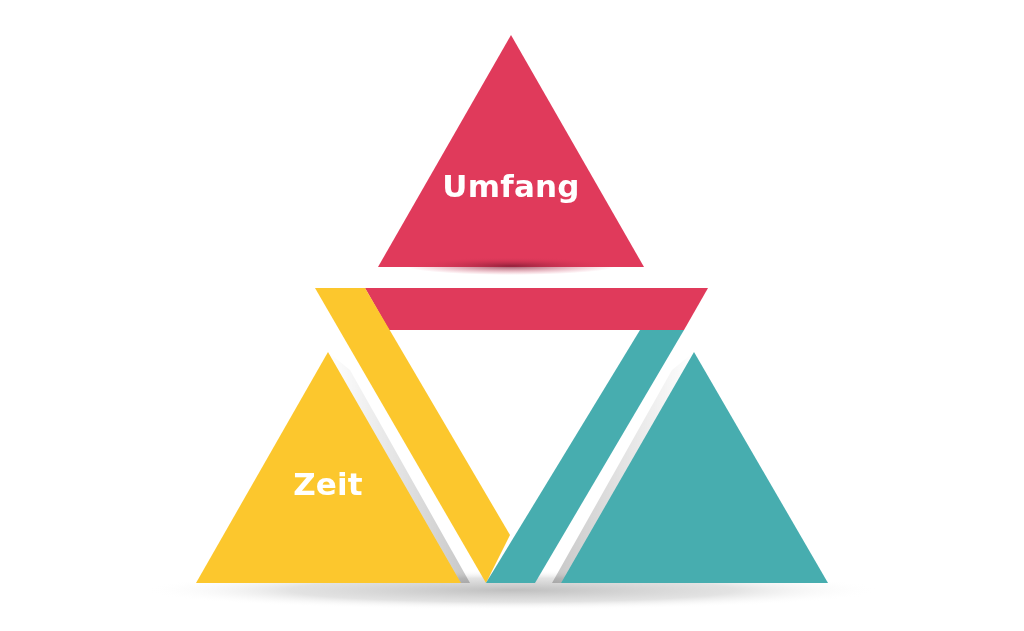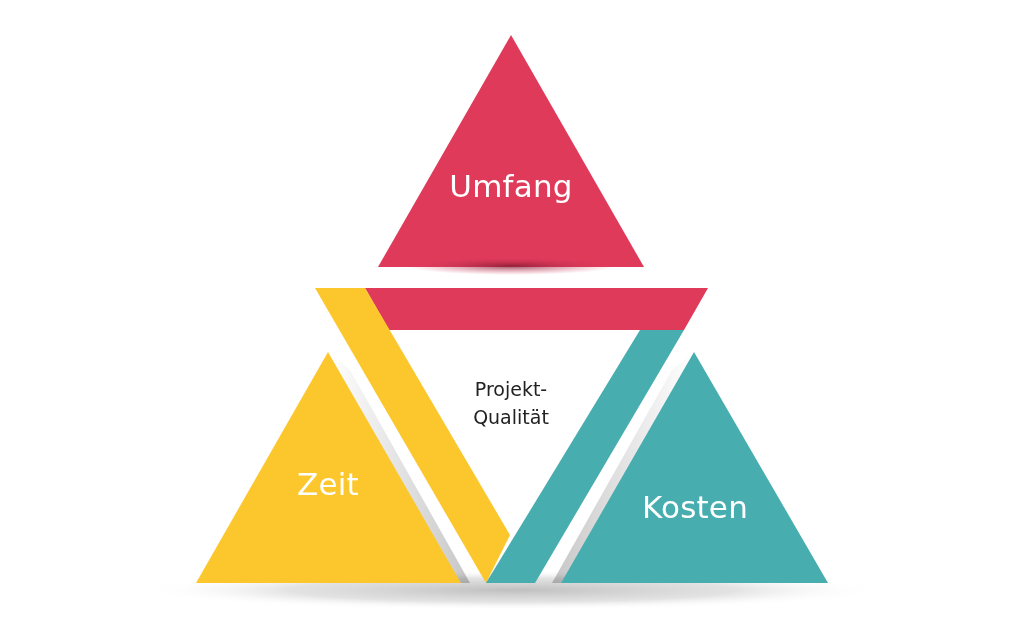--- a/index.html
+++ b/index.html
@@ -1,22 +1,21 @@
 <!DOCTYPE html>
 <html><head>
 <meta charset="utf-8">
 <style>
   html, body { margin: 0; padding: 0; background: #ffffff; }
   body { width: 1024px; height: 631px; overflow: hidden; position: relative; }
   #stage { position: absolute; left: 0; top: 0; width: 1024px; height: 631px; }
   .lbl {
     position: absolute;
     font-family: "DejaVu Sans", "Liberation Sans", sans-serif;
-    font-weight: normal;
-    text-align: center;
+    font-weight: bold;
     white-space: nowrap;
     transform: translate(-50%, -50%);
   }
   .lbl-white { color: #ffffff; font-size: 31px; letter-spacing: 0.2px; }
   .lbl-center { color: #222222; font-size: 19px; line-height: 28px; }
 </style>
 </head>
 <body>
 
 <div id="stage">
@@ -56,19 +55,14 @@
     <polygon points="328,352 350,370 470,583 461,583" fill="url(#yellowEdgeShadow)"></polygon>
 
     <polygon points="694,352 561,583 828,583" fill="#47ADAF"></polygon>
     <polygon points="694,352 672,370 552,583 561,583" fill="url(#tealEdgeShadow)"></polygon>
   </svg>
 
   <div class="lbl lbl-white" style="left:511px; top:186px;">Umfang</div>
 
   <div class="lbl lbl-white" style="left:328px; top:484px;">Zeit</div>
 
-  <div class="lbl lbl-white" style="left:695px; top:507px;">Kosten</div>
 
-  <div class="lbl lbl-center" style="left:511px; top:403px;">
-    <div>Projekt-</div>
-    <div>Qualität</div>
-  </div>
 </div>
 
 </body></html>

